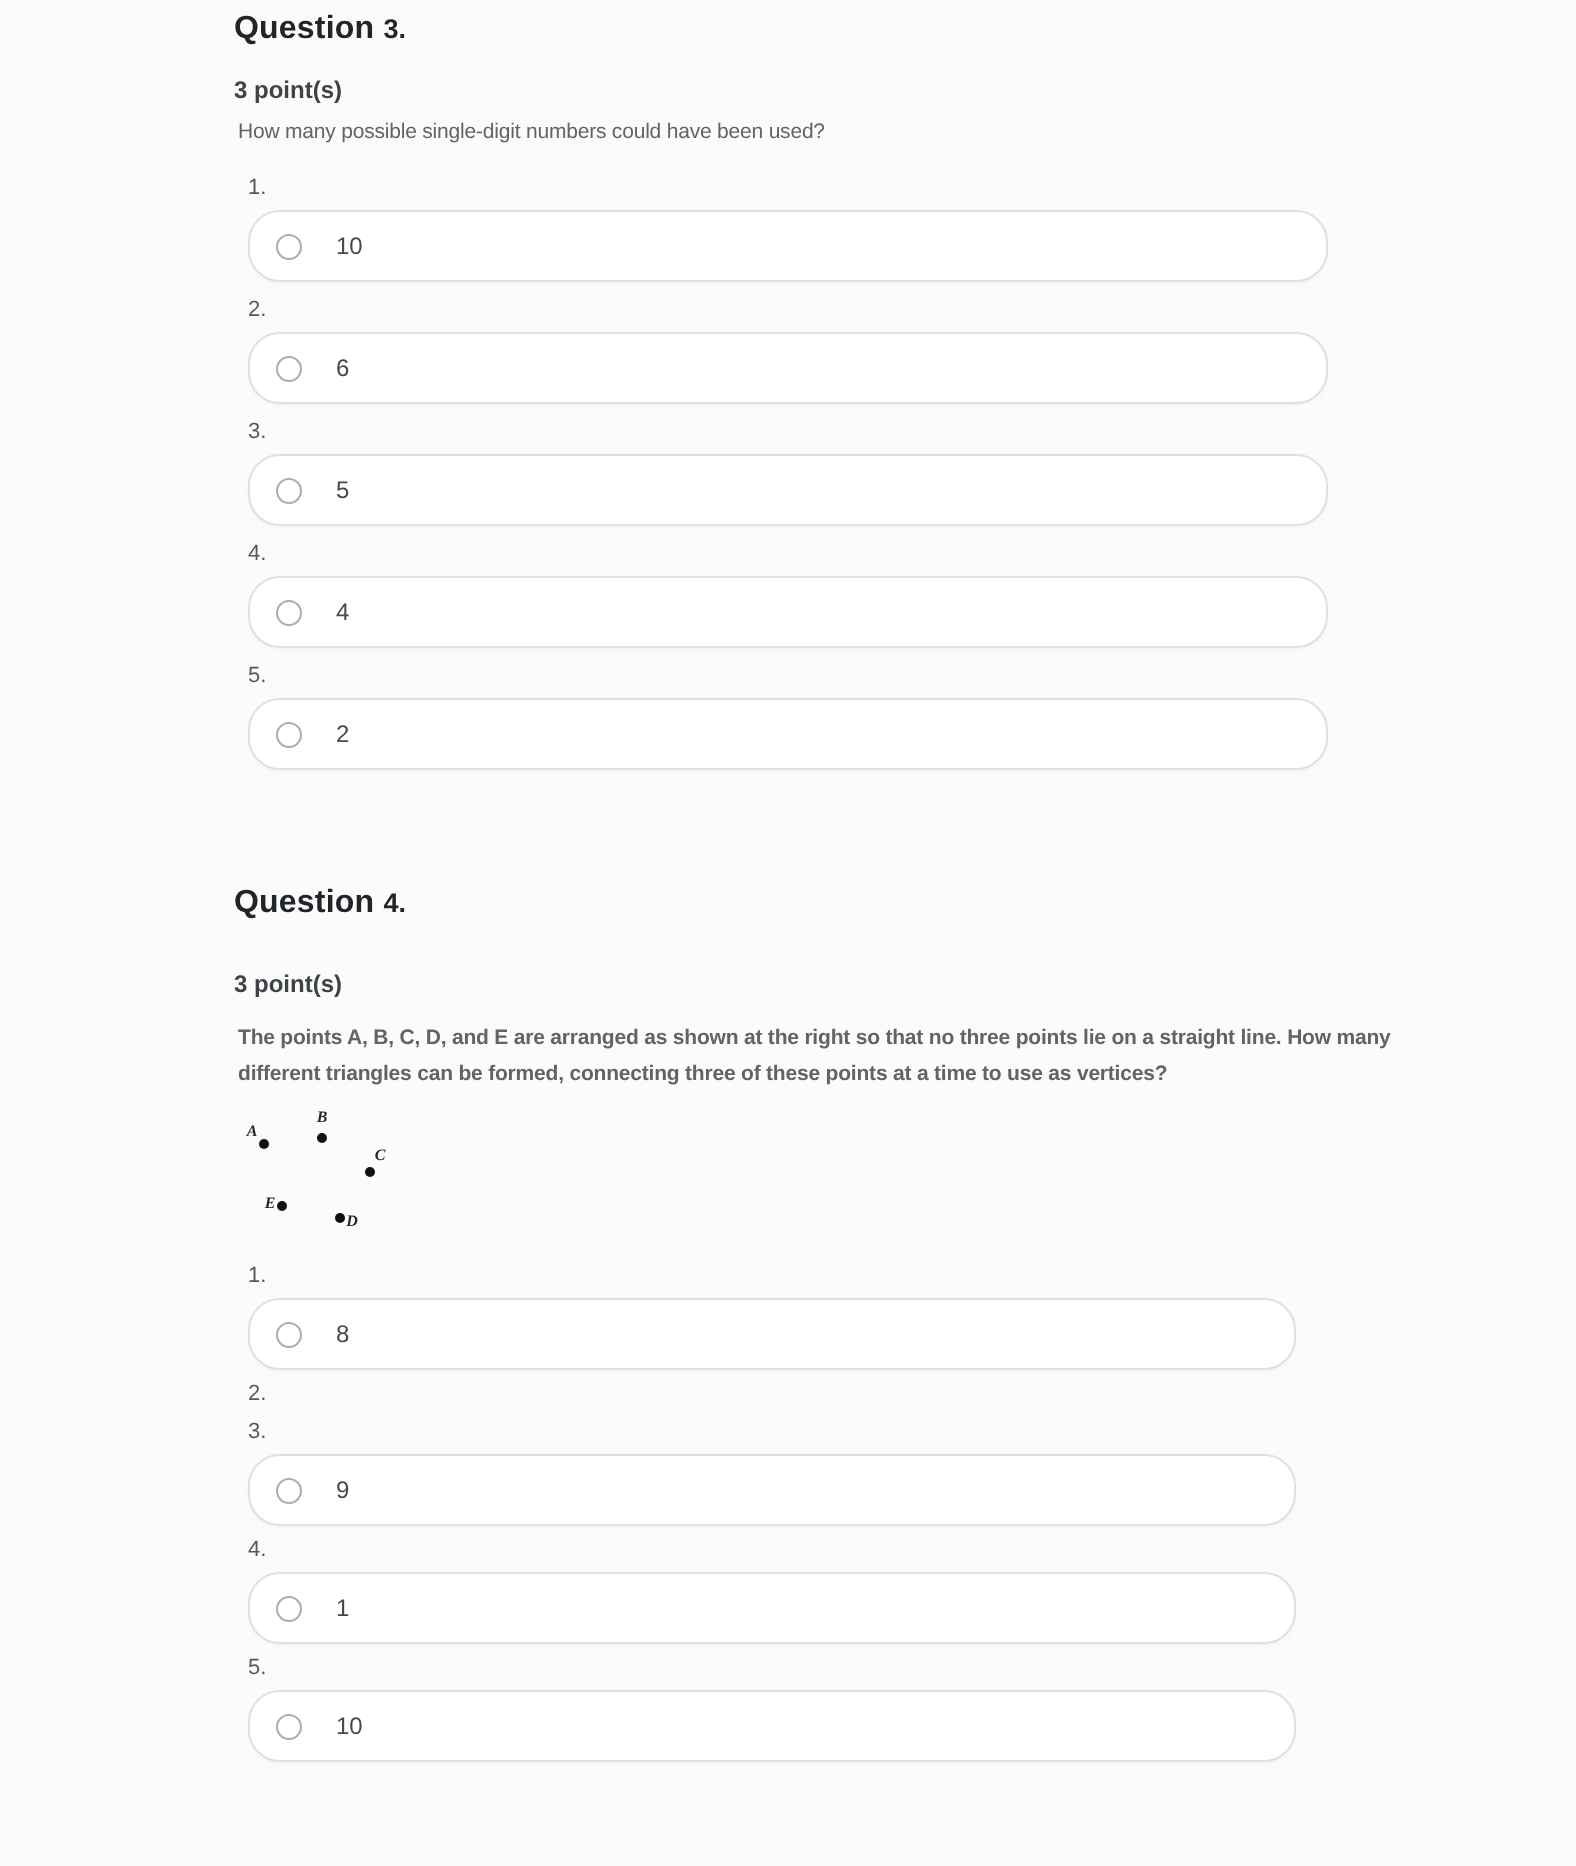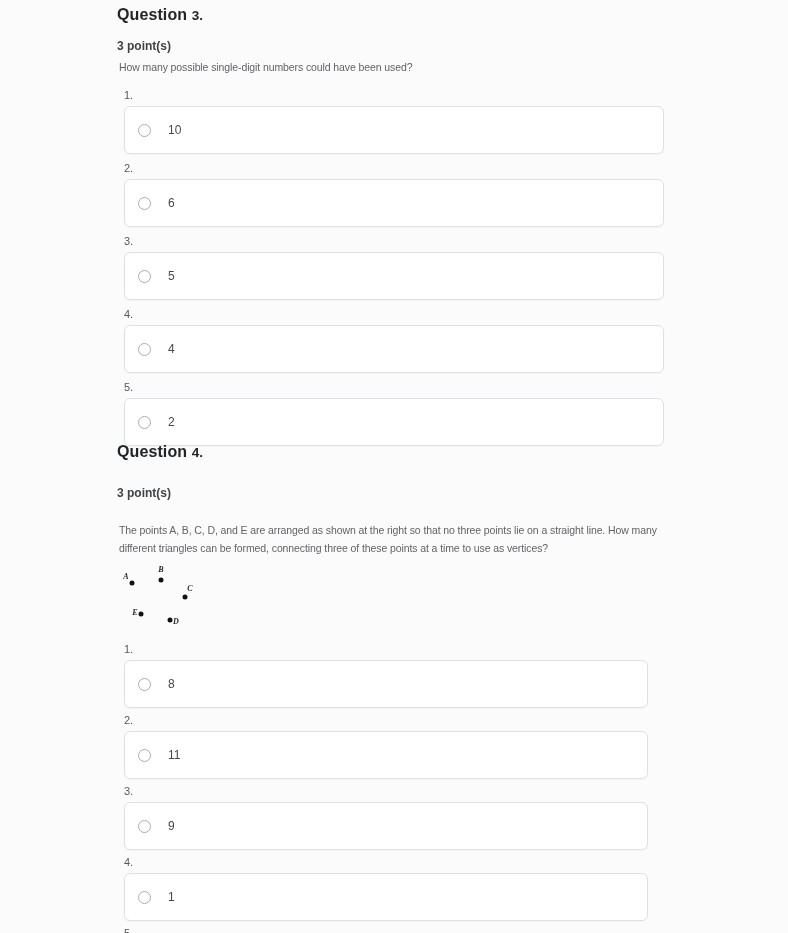--- a/index.html
+++ b/index.html
@@ -33,21 +33,21 @@
   .question-number{font-size:13.5px;}
 
   .points-row{
     width:533px;font-weight:bold;font-size:12px;
     color:var(--points);line-height:16px;
   }
   .q3 .points-row{margin-top:12px;}
   .q4 .points-row{margin-top:22px;}
 
   .prompt{margin:4px 0 0 2px;}
-  .q4 .prompt{margin-top:20px;}
+  .q4 .prompt{margin-top:10px;font-weight:bold;}
   .prompt-line{
     font-size:10.5px;line-height:18px;color:var(--body-text);
     white-space:nowrap;letter-spacing:-0.1px;
   }
 
   .diagram{position:relative;margin:9px 0 0 2px;width:110px;height:64px;}
   .dot{
     position:absolute;width:5px;height:5px;border-radius:50%;
     background:var(--dot);transform:translate(-50%,-50%);
   }
@@ -57,22 +57,22 @@
     transform:translate(-50%,-50%);line-height:8px;
   }
 
   .options{margin:13px 0 0 7px;}
   .option{margin-bottom:8px;}
   .q4 .option{margin-bottom:6px;}
   .option-index{
     font-size:11px;color:var(--index-text);line-height:13px;margin-bottom:4px;
   }
   .option-box{
-    height:48px;background:var(--card-bg);
-    border:1px solid var(--card-border);border-radius:6px;
+    height:36px;background:var(--card-bg);
+    border:1px solid var(--card-border);border-radius:16px;
     display:flex;align-items:center;padding-left:13px;
     box-shadow:0 1px 2px rgba(27,31,35,.03);
     cursor:pointer;
   }
   .q3 .option-box{width:540px;}
   .q4 .option-box{width:524px;}
   .radio{
     width:13px;height:13px;border:1px solid var(--radio-border);
     border-radius:50%;background:#fff;flex:none;
   }
@@ -161,24 +161,20 @@
       <div class="option">
         <div class="option-index">1.</div>
         <div class="option-box">
           <span class="radio"></span>
           <span class="option-label">8</span>
         </div>
       </div>
 
       <div class="option">
         <div class="option-index">2.</div>
-        <div class="option-box">
-          <span class="radio"></span>
-          <span class="option-label">11</span>
-        </div>
       </div>
 
       <div class="option">
         <div class="option-index">3.</div>
         <div class="option-box">
           <span class="radio"></span>
           <span class="option-label">9</span>
         </div>
       </div>
 

